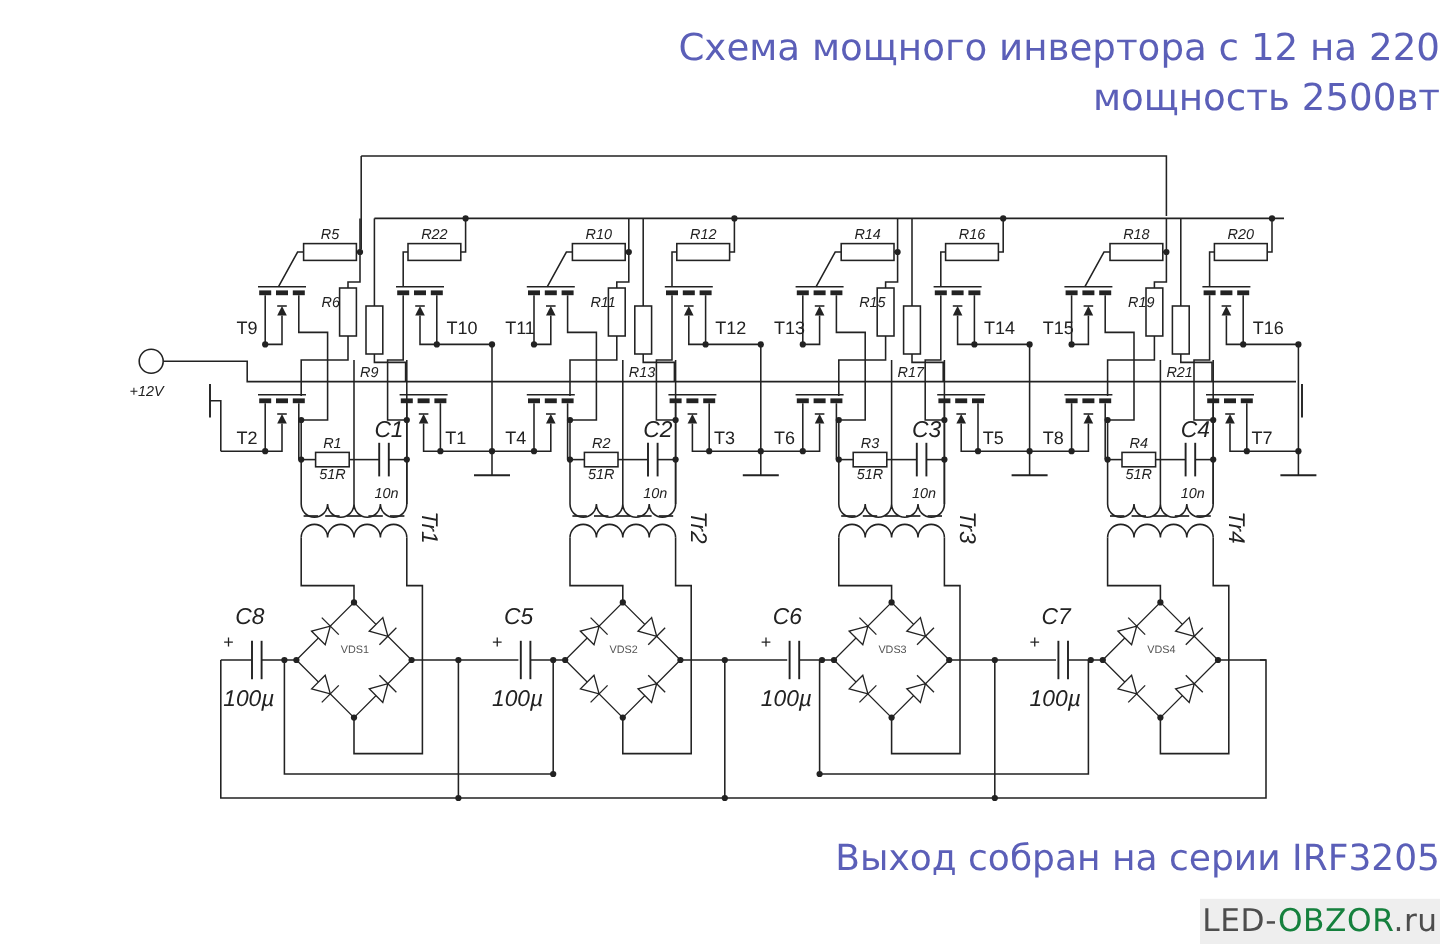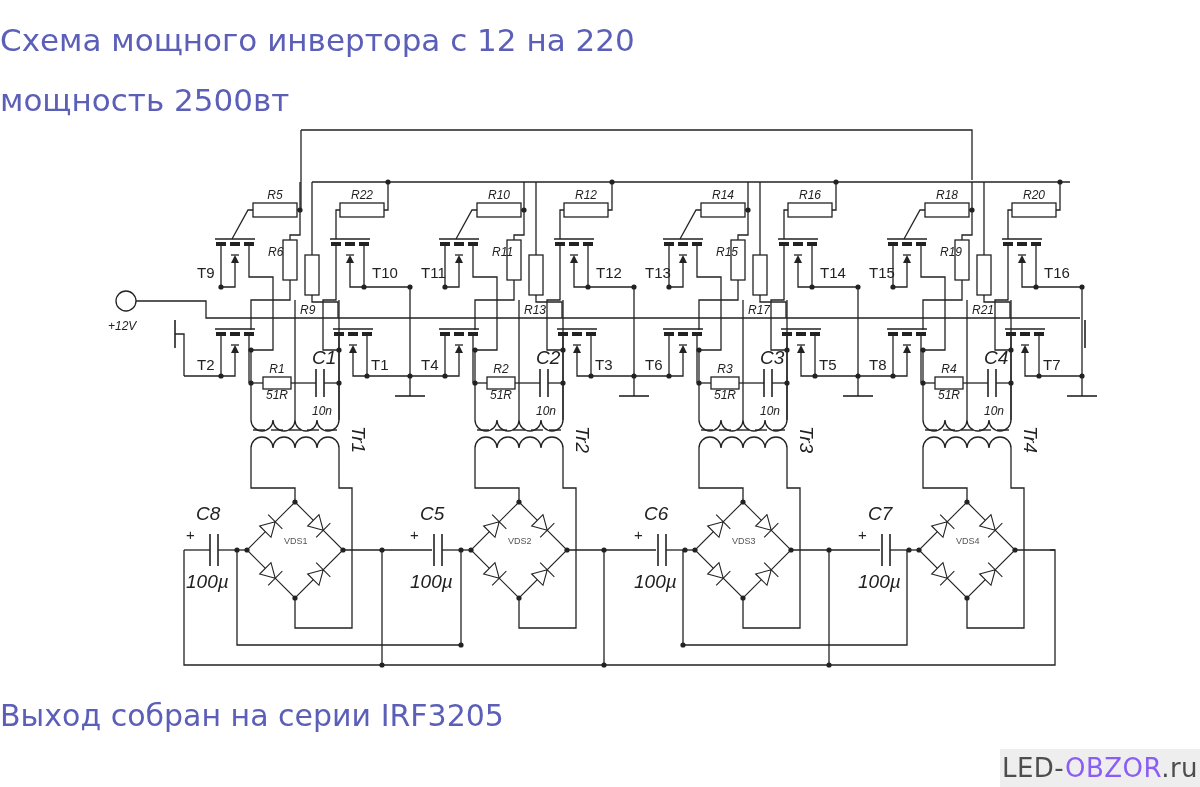--- a/index.html
+++ b/index.html
@@ -1,22 +1,22 @@
 <!DOCTYPE html>
 <html><head>
 <meta charset="utf-8">
 <style>
   html, body { margin: 0; padding: 0; background: #ffffff; }
   body { width: 1200px; height: 787px; position: relative; overflow: hidden; font-family: "DejaVu Sans", sans-serif; }
-  .title { position: absolute; left: 0; width: 1200px; text-align: left; color: #5b5fb8; font-family: "DejaVu Sans", sans-serif; font-size: 31px; line-height: 40px; }
+  .title { position: absolute; left: 0; width: 1200px; text-align: right; color: #5b5fb8; font-family: "DejaVu Sans", sans-serif; font-size: 31px; line-height: 40px; }
   #title1 { top: 20px; }
-  #title2 { top: 80px; }
+  #title2 { top: 62px; }
   #footer-text { top: 696px; font-size: 30px; }
   #logo { position: absolute; right: 0; bottom: 0; width: 200px; height: 38px; background: #eeeeee; font-family: "DejaVu Sans", sans-serif; font-size: 26px; line-height: 38px; text-align: center; color: #4d4d4d; letter-spacing: 0.5px; }
-  #logo .green { color: #8b5cf6; }
+  #logo .green { color: #15803d; }
   svg#schematic { position: absolute; left: 0; top: 0; }
   svg text { font-family: "Liberation Sans", sans-serif; fill: #222; }
   .lbl { font-size: 15px; }
   .lbl-i { font-size: 12px; font-style: italic; }
   .lbl-big { font-size: 19px; font-style: italic; }
   .lbl-vds { font-size: 9px; fill: #555; }
 </style>
 </head>
 <body>
 

